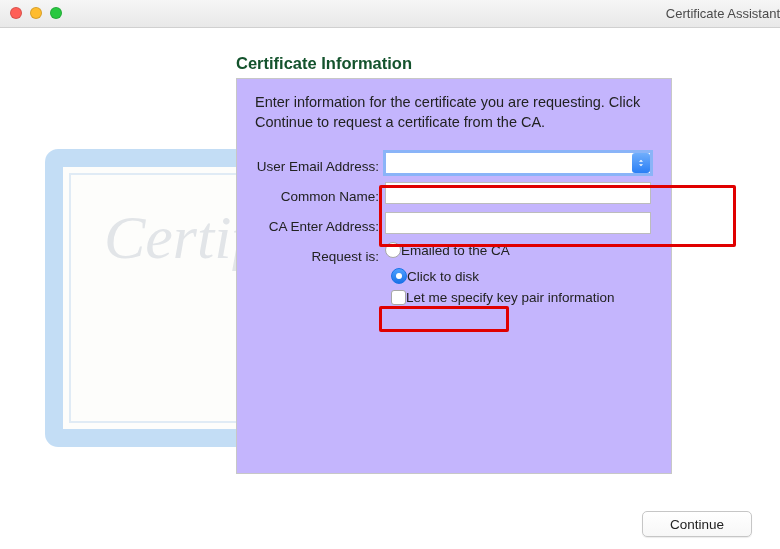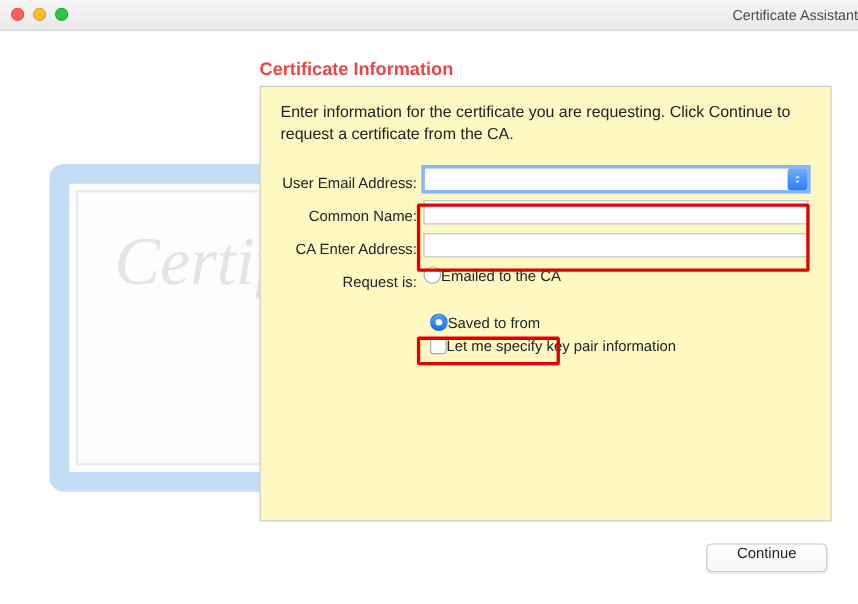--- a/index.html
+++ b/index.html
@@ -45,29 +45,29 @@
     .window-body {
       position: relative;
       height: calc(549px - 28px);
     }
 
     .heading {
       position: absolute;
       left: 236px; top: 26px;
       font-size: 16.5px;
       font-weight: 700;
-      color: #ef4444;
+      color: #14532d;
     }
 
     .panel {
       position: absolute;
       left: 236px; top: 50px;
-      width: 520px; height: 396px;
+      width: 436px; height: 396px;
       border: 1px solid #c7c7c7;
-      background: #fef9c3;
+      background: #c4b5fd;
     }
 
     
     .artwork {
       position: absolute;
       left: 44px; top: 120px;
       width: 370px; height: 300px;
       z-index: -1;
       opacity: 0.6;
     }
@@ -161,29 +161,29 @@
       width: 6px; height: 6px; border-radius: 50%; background: #fff;
     }
     .check {
       width: 15px; height: 15px; border-radius: 3px;
       border: 1px solid #a7a7a7; background: #fff; flex-shrink: 0;
     }
 
     
     .continue-btn {
       position: absolute;
-      right: 28px; bottom: 29px;
+      right: 28px; bottom: 12px;
       width: 110px; height: 26px;
       border: 1px solid #c6c6c6;
       border-radius: 5px;
       background: linear-gradient(#ffffff, #f7f7f7);
       box-shadow: 0 1px 1px rgba(0,0,0,0.08);
       font-size: 13.5px;
       color: #222;
-      display: inline-flex; justify-content: center;
+      display: inline-flex; align-items: center; justify-content: center;
       cursor: default;
     }
   </style>
 </head>
 <body>
 
 <div class="titlebar">
   <div class="traffic">
     <div class="tl-btn tl-close"></div>
     <div class="tl-btn tl-min"></div>
@@ -274,33 +274,33 @@
         </div>
       </div>
 
       <div class="row">
         <label>CA Enter Address:</label>
         <div class="field-wrap">
           <input class="text-input" type="text" value="" style="">
         </div>
       </div>
 
-      <div class="row" style="margin-bottom:21px;">
+      <div class="row" style="margin-bottom:4px;">
         <label>Request is:</label>
         <div class="field-wrap">
           <div class="opt">
             <span class="radio"></span>
             <span>Emailed to the CA</span>
           </div>
         </div>
       </div>
       <div class="radio-group">
         <div class="opt">
           <span class="radio checked"></span>
-          <span>Saved to from</span>
+          <span>Click to disk</span>
         </div>
         <div class="opt">
           <span class="check"></span>
           <span>Let me specify key pair information</span>
         </div>
       </div>
     </div>
   </div>
 
   <div class="highlight-red hl1"></div>

